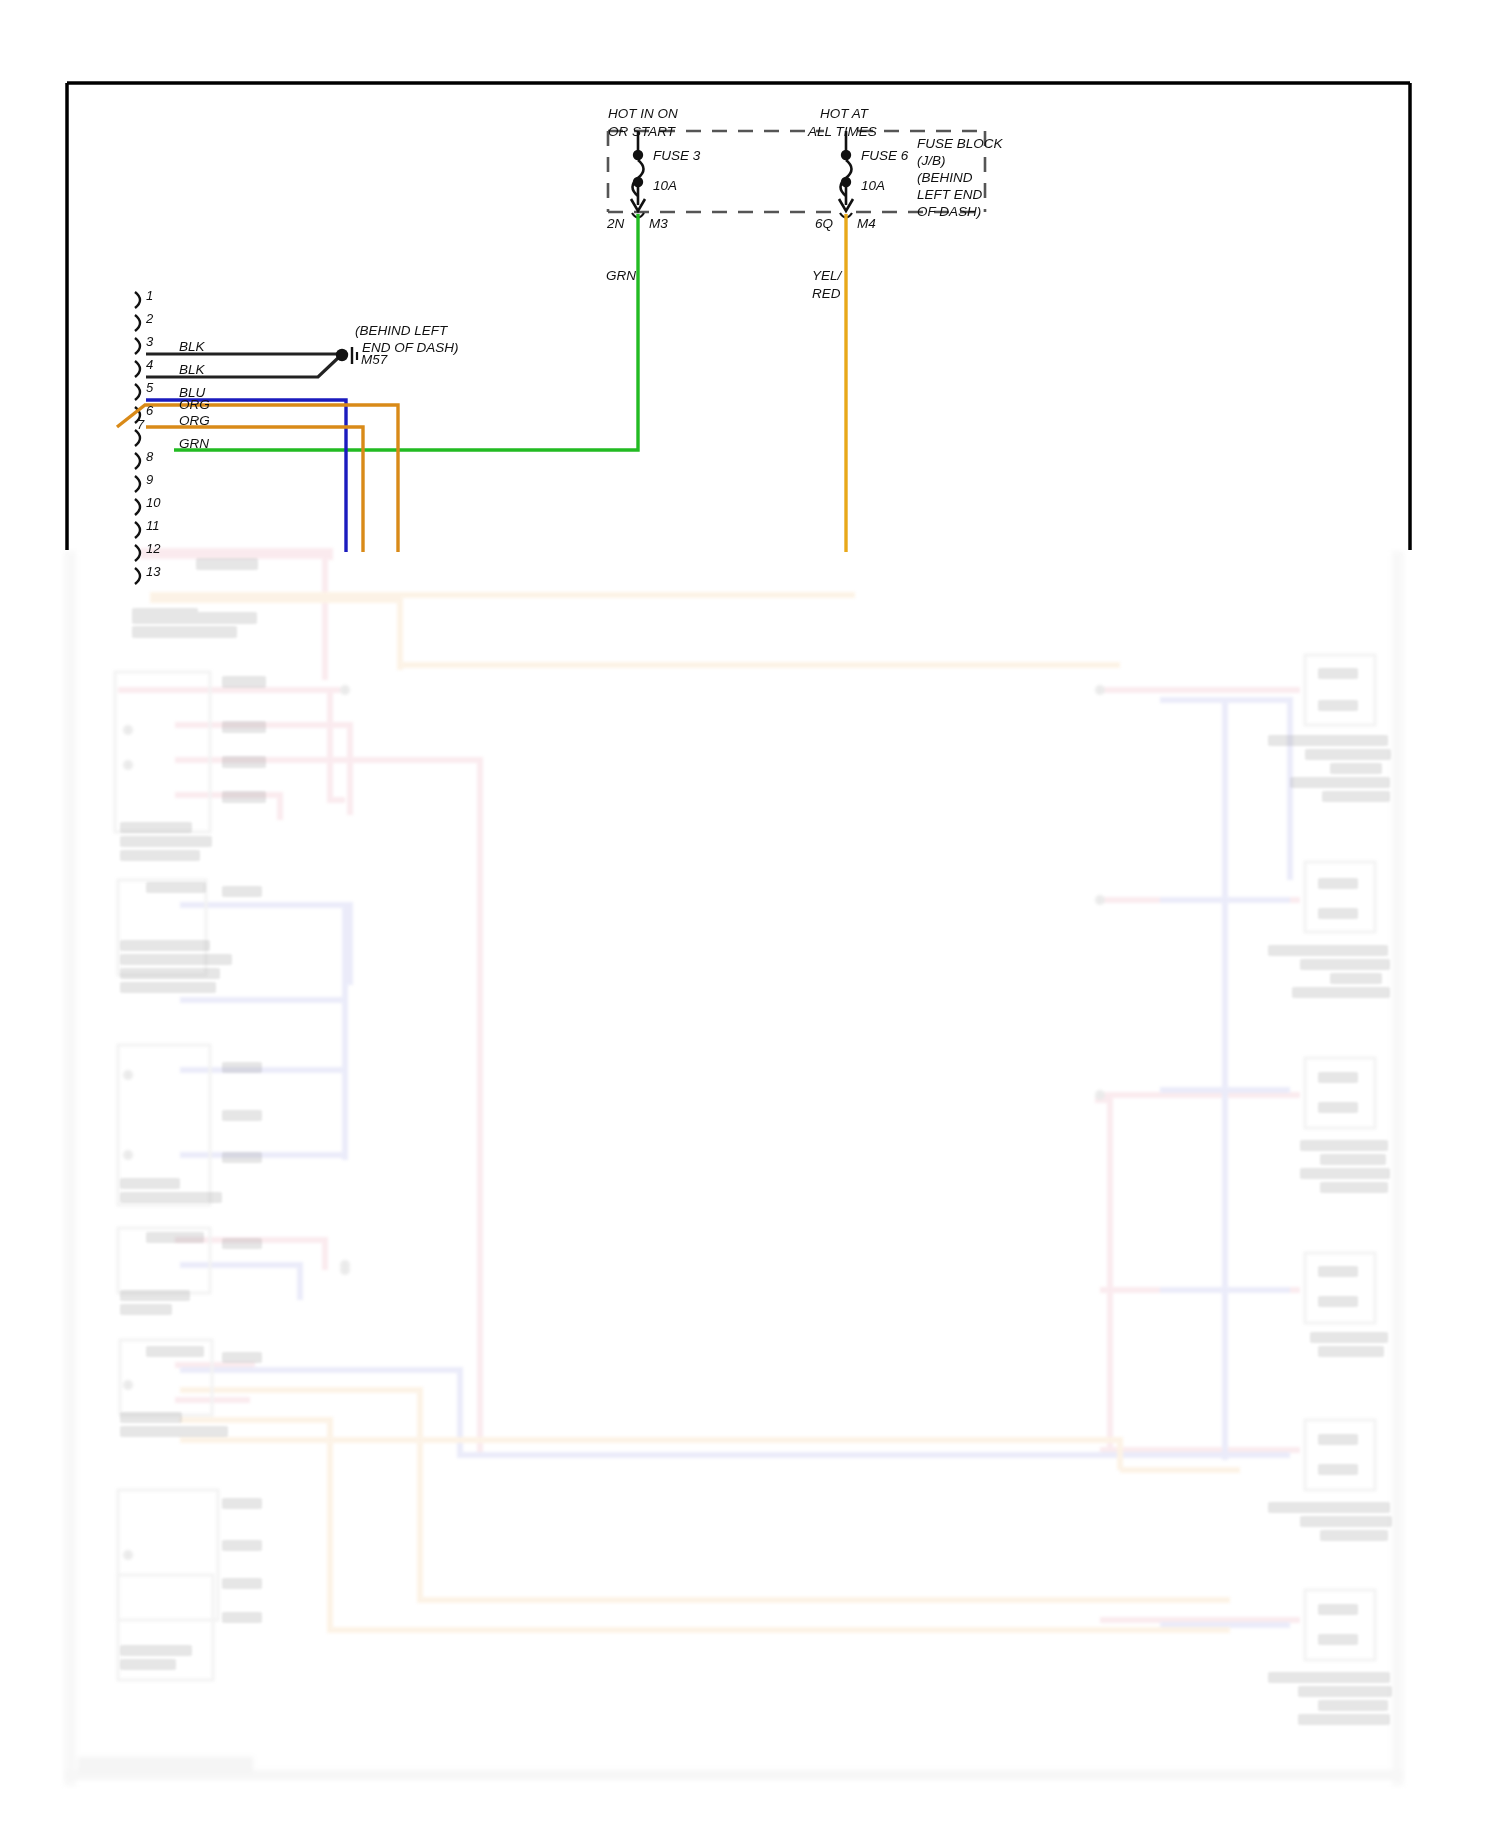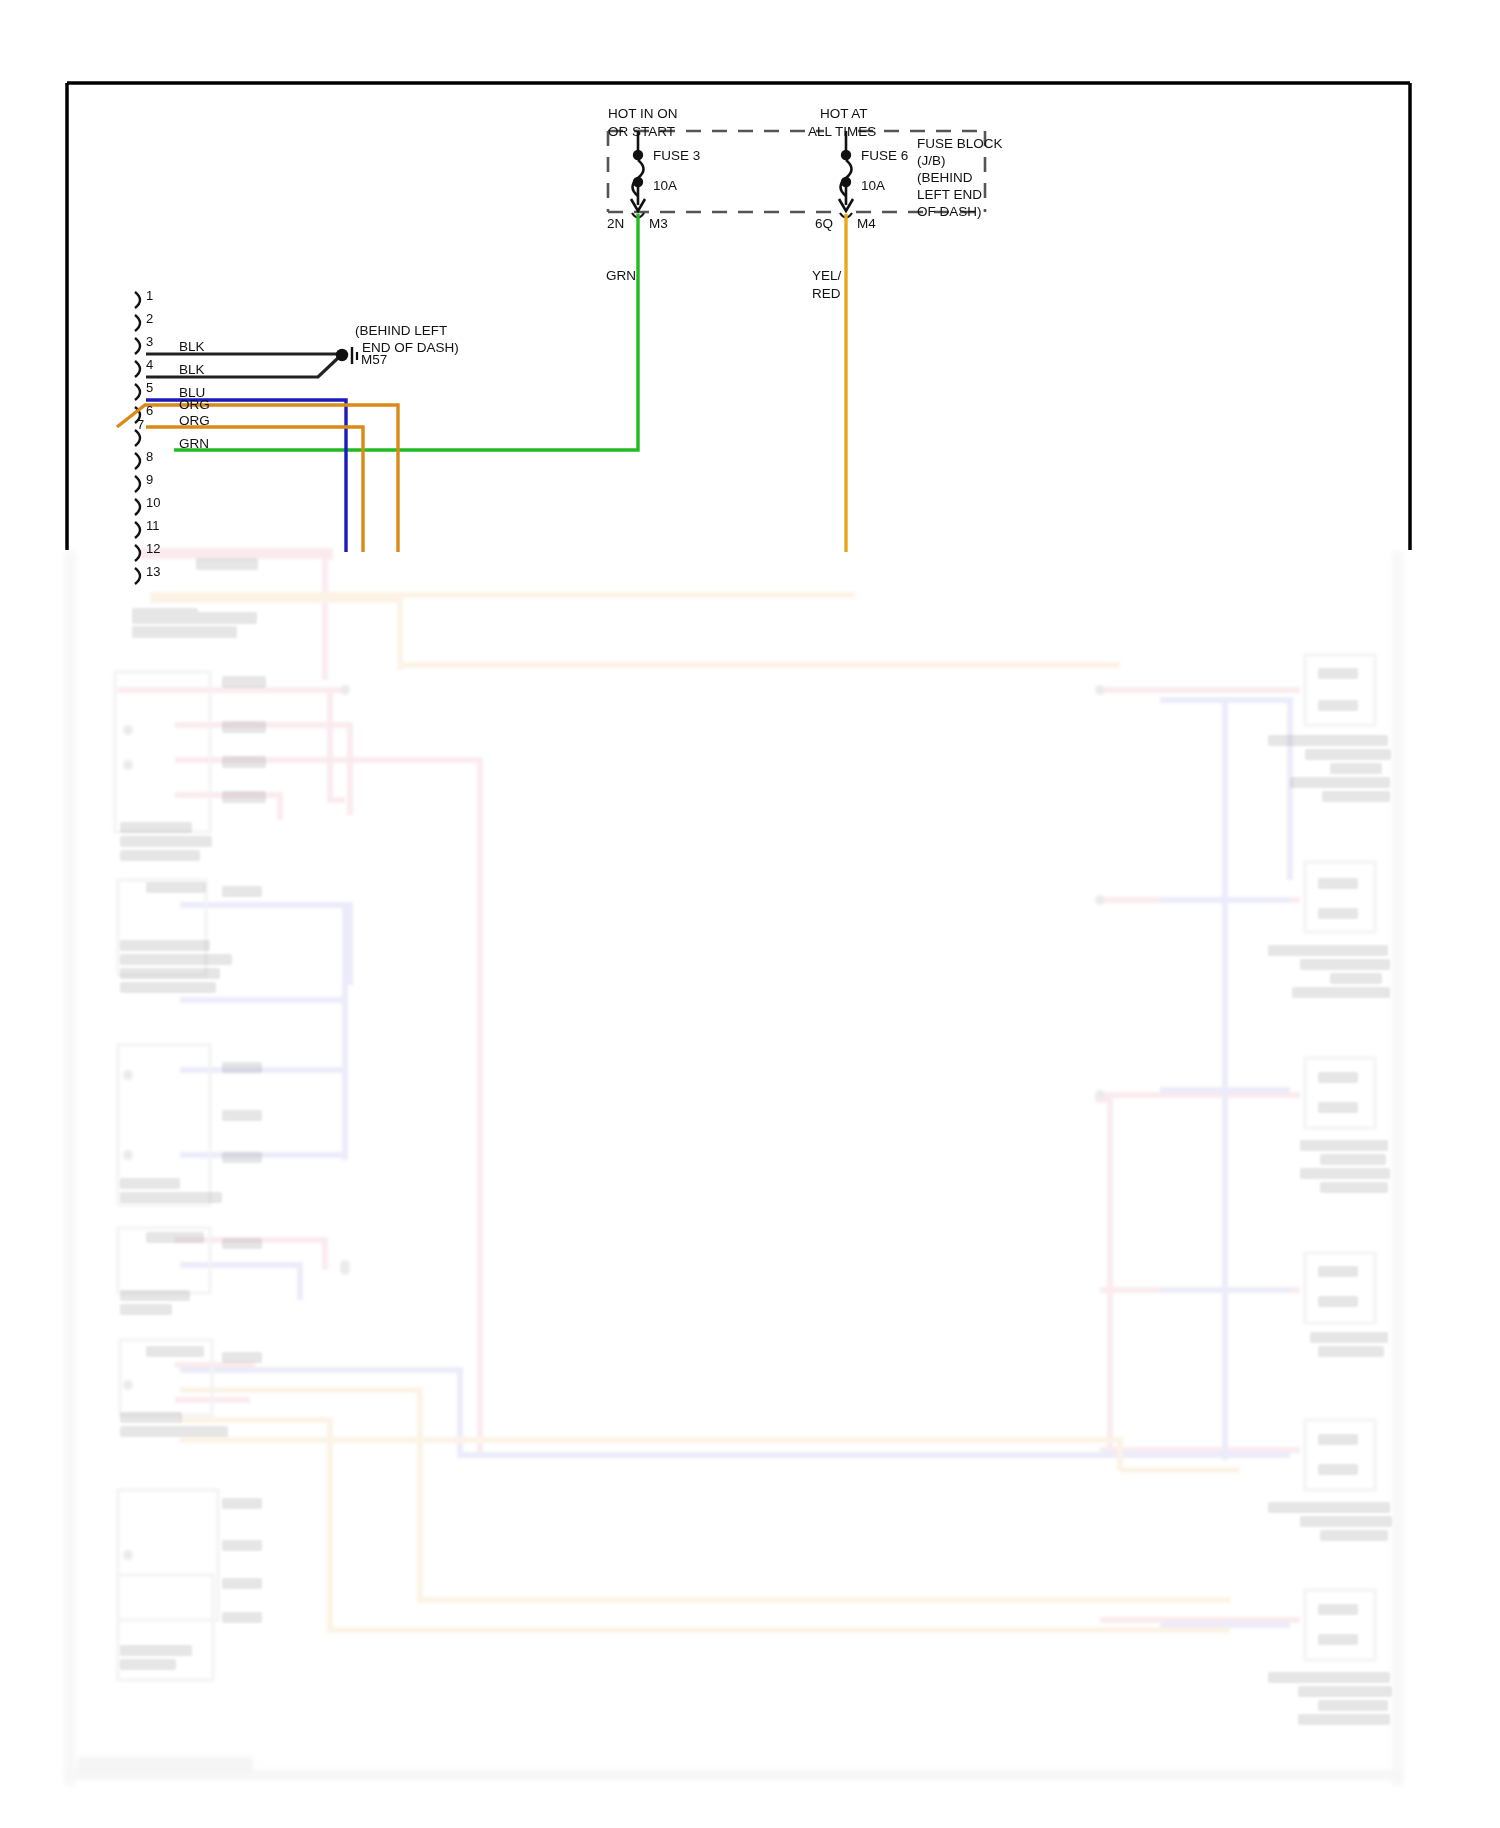--- a/index.html
+++ b/index.html
@@ -2,21 +2,21 @@
 <html><head>
 <meta charset="utf-8">
 <title>Wiring Diagram</title>
 <style>
   html,body{margin:0;padding:0;background:#ffffff;}
   body{
     width:1500px;height:1828px;position:relative;overflow:hidden;
     font-family:"Liberation Sans","DejaVu Sans",sans-serif;
     color:#000;
   }
-  #stage{position:absolute;left:0;top:0;width:1500px;height:1828px;}
+  #stage{position:absolute;left:0;top:0;width:1500px;height:1828px;font-style:italic;}
   svg{display:block;position:absolute;left:0;top:0;}
   .lbl{font-family:"Liberation Sans","DejaVu Sans",sans-serif;font-size:13.5px;fill:#111;}
   .pin{font-family:"Liberation Sans","DejaVu Sans",sans-serif;font-size:13px;fill:#111;}
   .ghost{opacity:0.17;filter:blur(1.35px);}
   .ghost-deep{opacity:0.13;filter:blur(2.0px);}
   .ghost-txt{opacity:0.22;filter:blur(1.25px);}
 </style>
 </head>
 <body>
 

